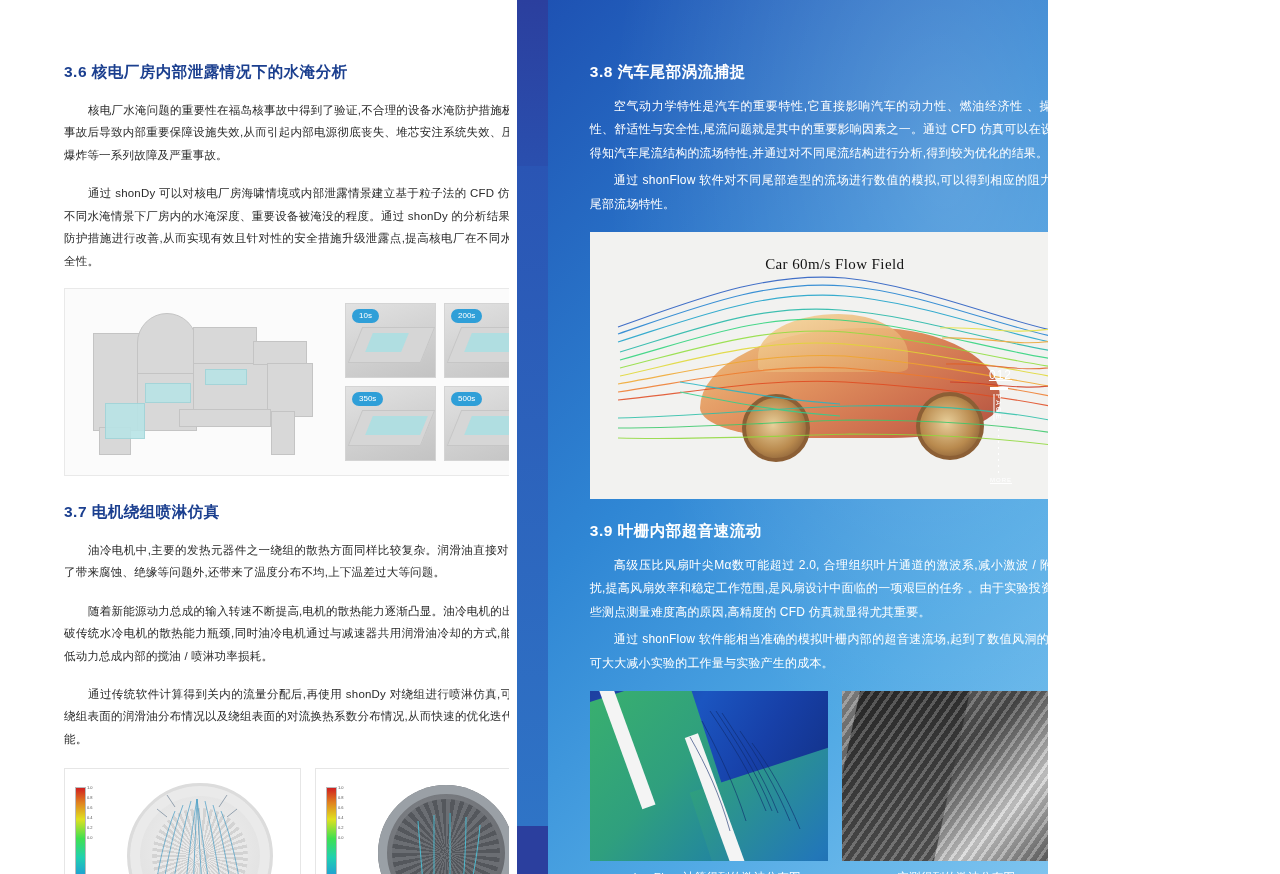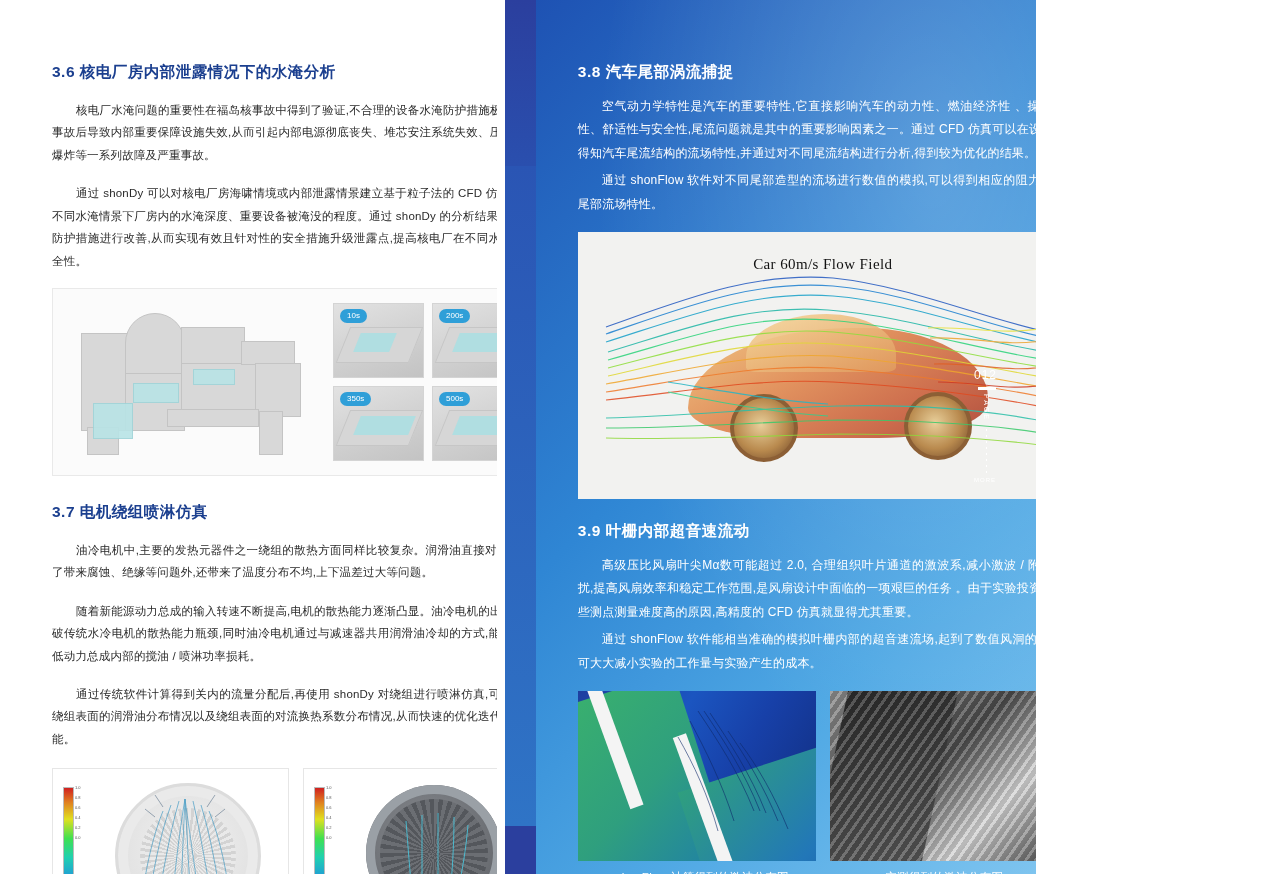--- a/index.html
+++ b/index.html
@@ -11,20 +11,21 @@
     width: 1280px;
     height: 874px;
     font-family: "Liberation Sans", sans-serif;
     overflow: hidden;
   }
   .page {
     position: relative;
     width: 1036px;
     height: 874px;
     display: flex;
+    padding-left: 12px;
   }
 
   
   .left-page {
     position: relative;
     width: 614px;
     height: 874px;
     background: #ffffff;
     box-sizing: border-box;
     padding: 0;
@@ -387,22 +388,23 @@
     margin-right: 6px;
     vertical-align: 2px;
   }
 
   
   .pagemark {
     position: absolute;
     right: 36px;
     top: 368px;
     width: 26px;
-    text-align: left;
+    text-align: right;
     color: #ffffff;
+    text-decoration: underline;
   }
   .pagemark .num {
     font-size: 12px;
     letter-spacing: 1px;
   }
   .pagemark .bar {
     margin: 5px auto 4px auto;
     width: 18px;
     height: 3px;
     background: #fff;

